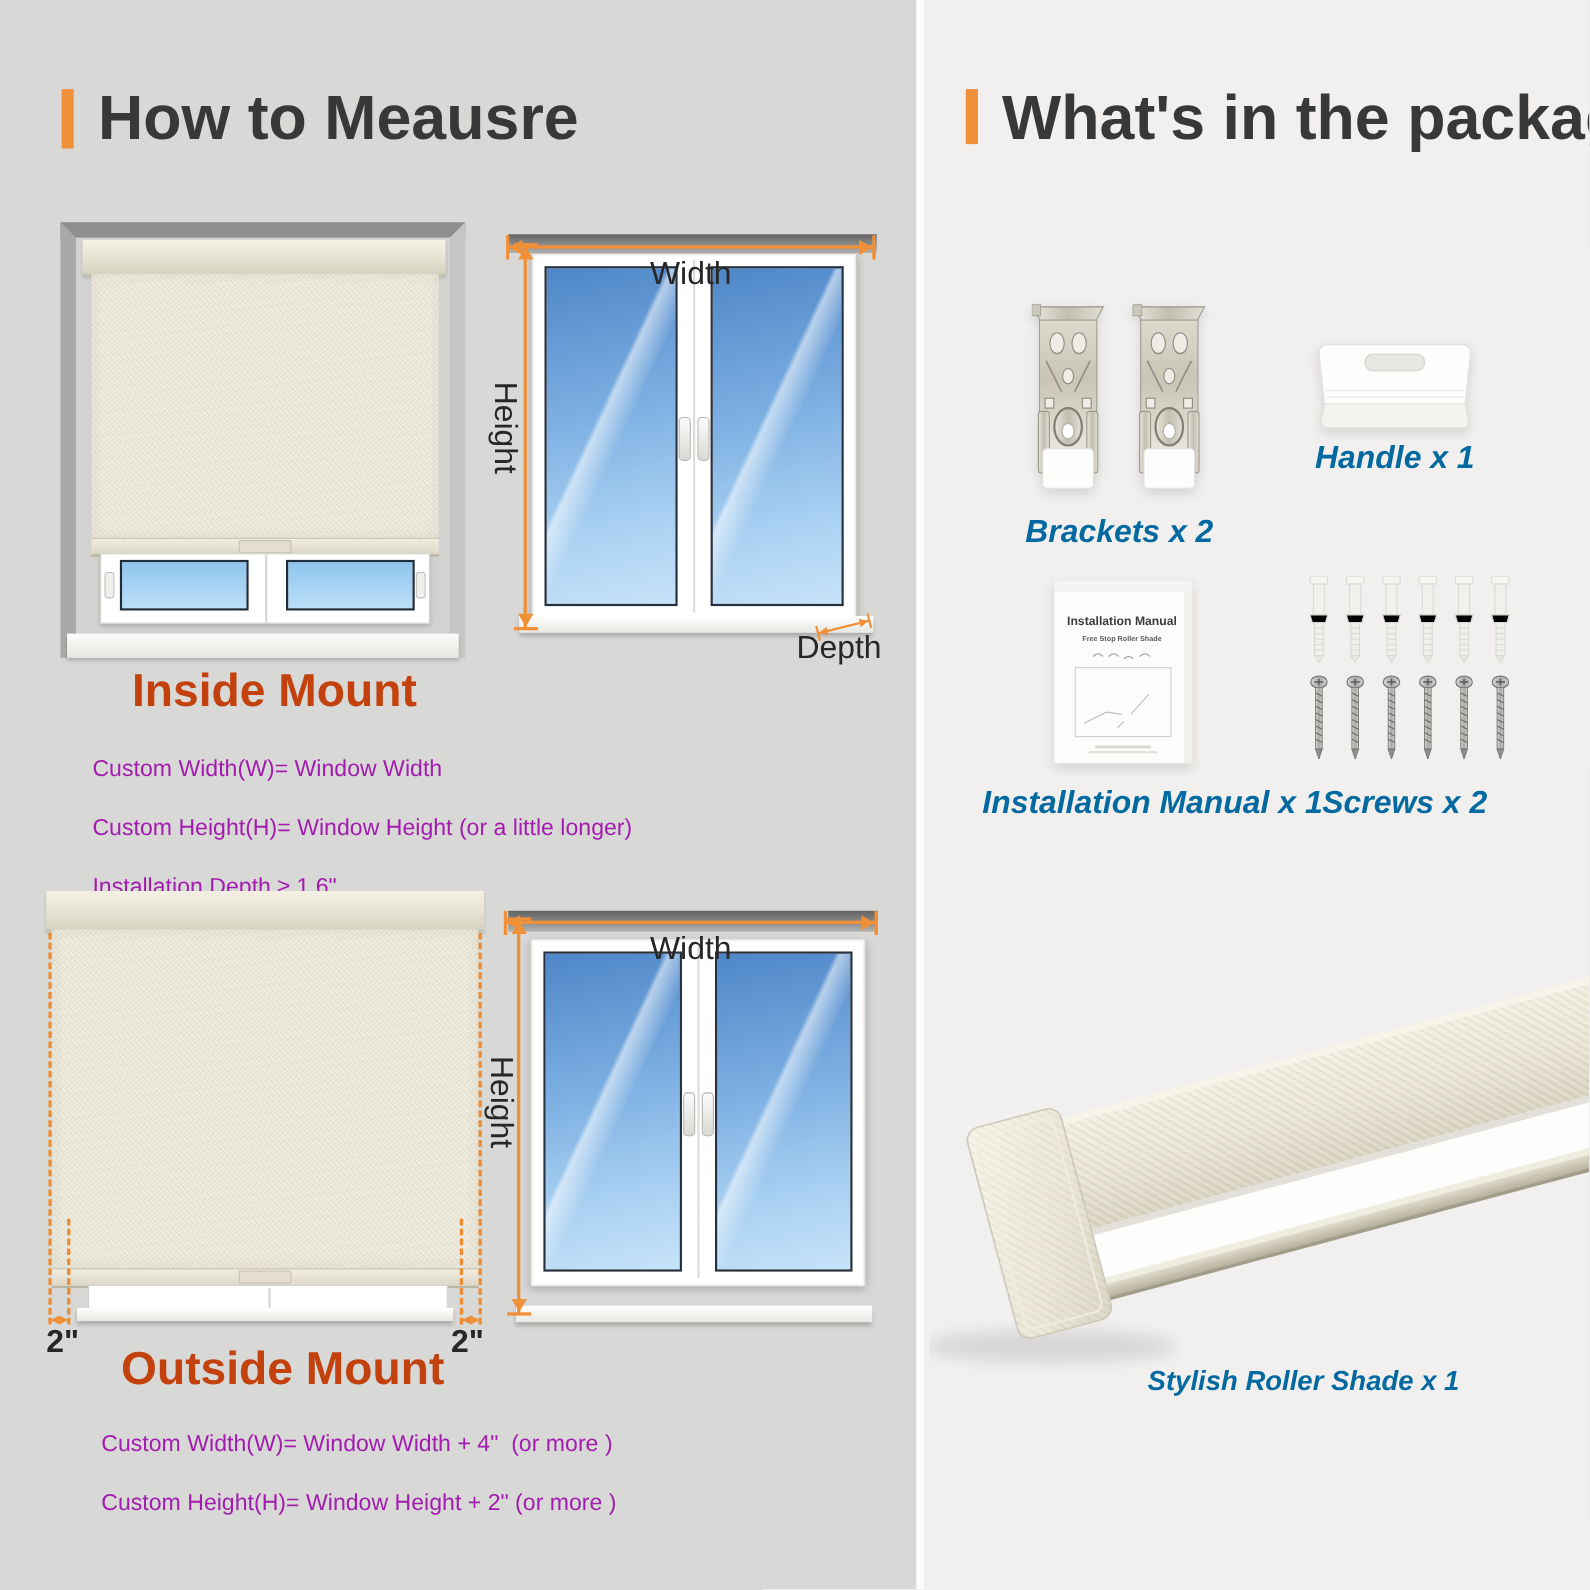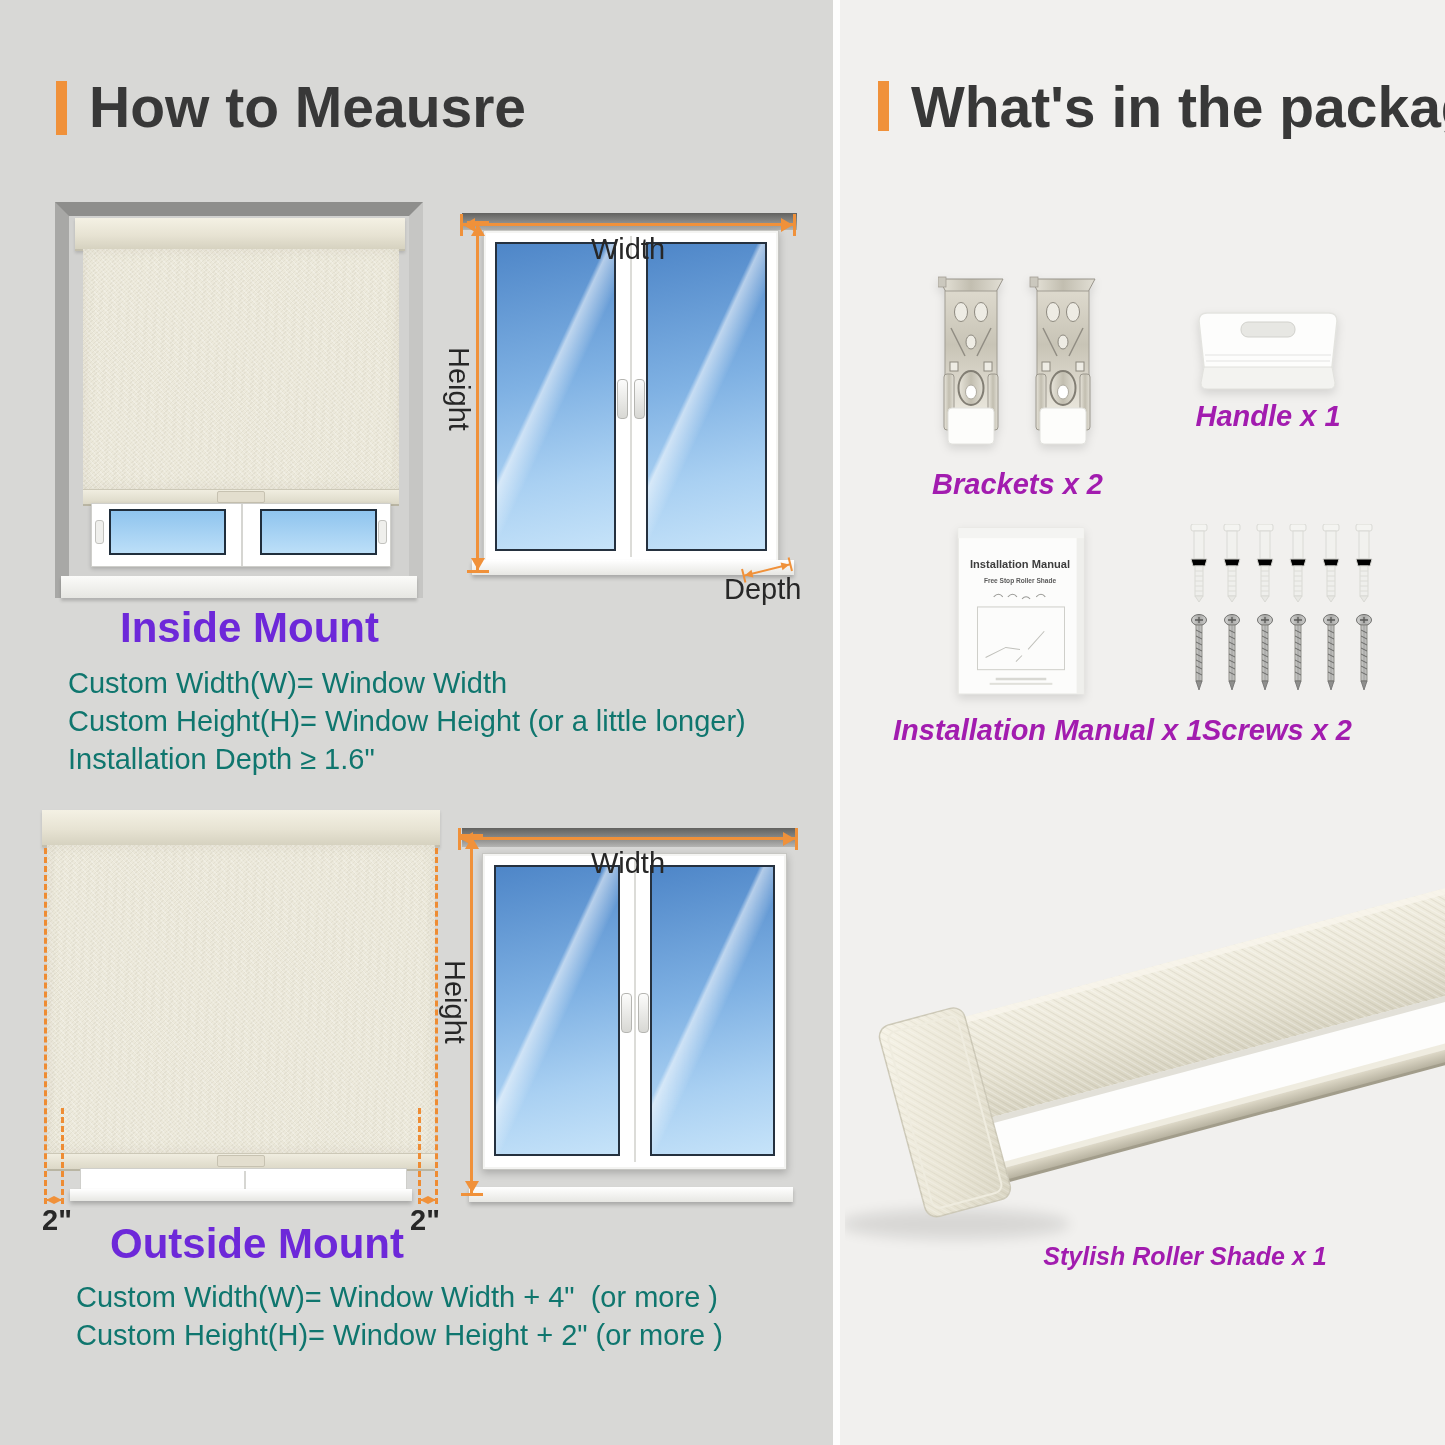--- a/index.html
+++ b/index.html
@@ -76,25 +76,25 @@
   .arrow-v .tk.t{top:0;}.arrow-v .tk.b{bottom:0;}
   .arrow-v .hd{position:absolute;left:4px;width:0;height:0;border-left:7px solid transparent;border-right:7px solid transparent;}
   .arrow-v .hd.t{top:3px;border-bottom:12px solid #F0913A;}
   .arrow-v .hd.b{bottom:3px;border-top:12px solid #F0913A;}
   .dash{position:absolute;width:0;border-left:3px dashed #ee8c33;}
 
   .mlabel{position:absolute;font-size:29px;color:#272727;white-space:nowrap;}
   .mlabel.vert{writing-mode:vertical-rl;}
   .mlabel.ctr{left:0;right:0;text-align:center;}
 
-  .h2{position:absolute;font-size:42px;font-weight:bold;color:#6d28d9;text-align:center;white-space:nowrap;}
+  .h2{position:absolute;font-size:42px;font-weight:bold;color:#c2410c;text-align:center;white-space:nowrap;}
   .body-text{position:absolute;}
-  .body-text p{margin:0;font-size:29px;line-height:38px;color:#0f766e;white-space:pre;}
-
-  .pkg-label{position:absolute;font-size:29px;font-weight:bold;font-style:italic;color:#a21caf;text-align:center;white-space:nowrap;}
+  .body-text p{margin:16px;font-size:21px;line-height:38px;color:#a21caf;white-space:pre;}
+
+  .pkg-label{position:absolute;font-size:29px;font-weight:bold;font-style:italic;color:#0369a1;text-align:center;white-space:nowrap;}
   .pkg-svg{position:absolute;}
   .soft-shadow{filter:drop-shadow(0 4px 5px rgba(0,0,0,.12));}
 </style>
 </head>
 <body>
 
 <div class="canvas">
   <div class="panel-right-bg"></div>
   <div class="divider"></div>
 

